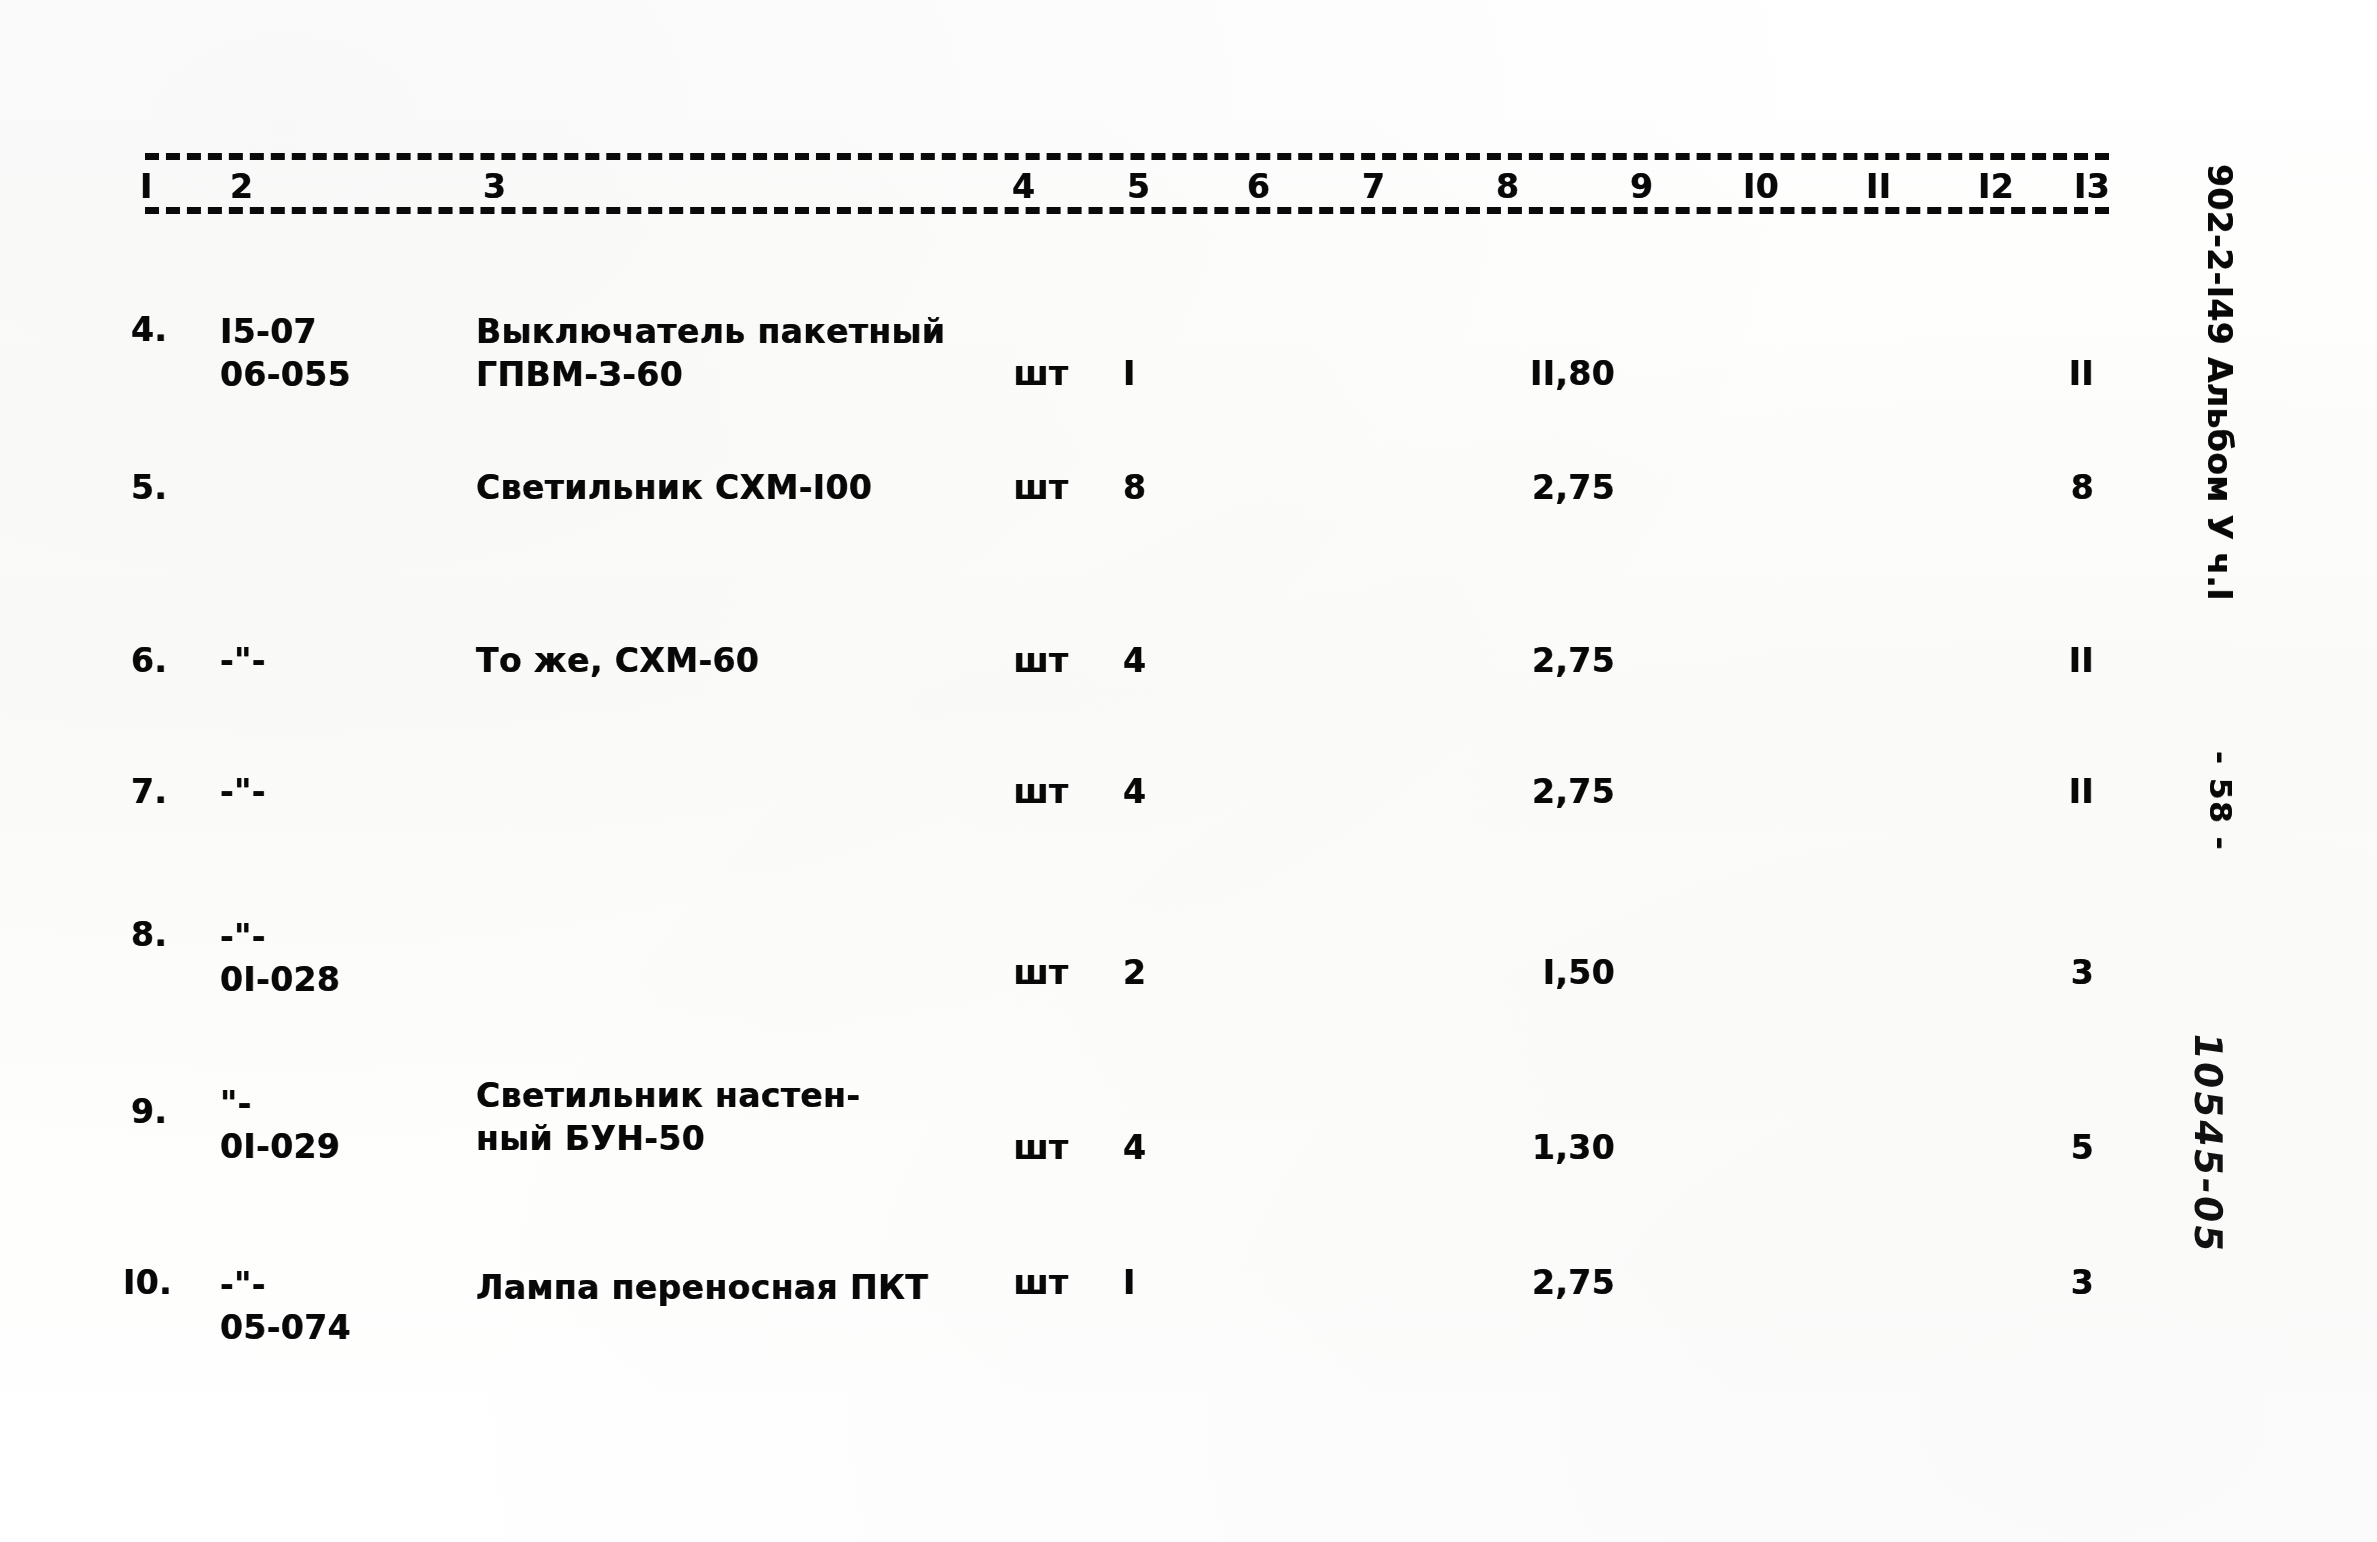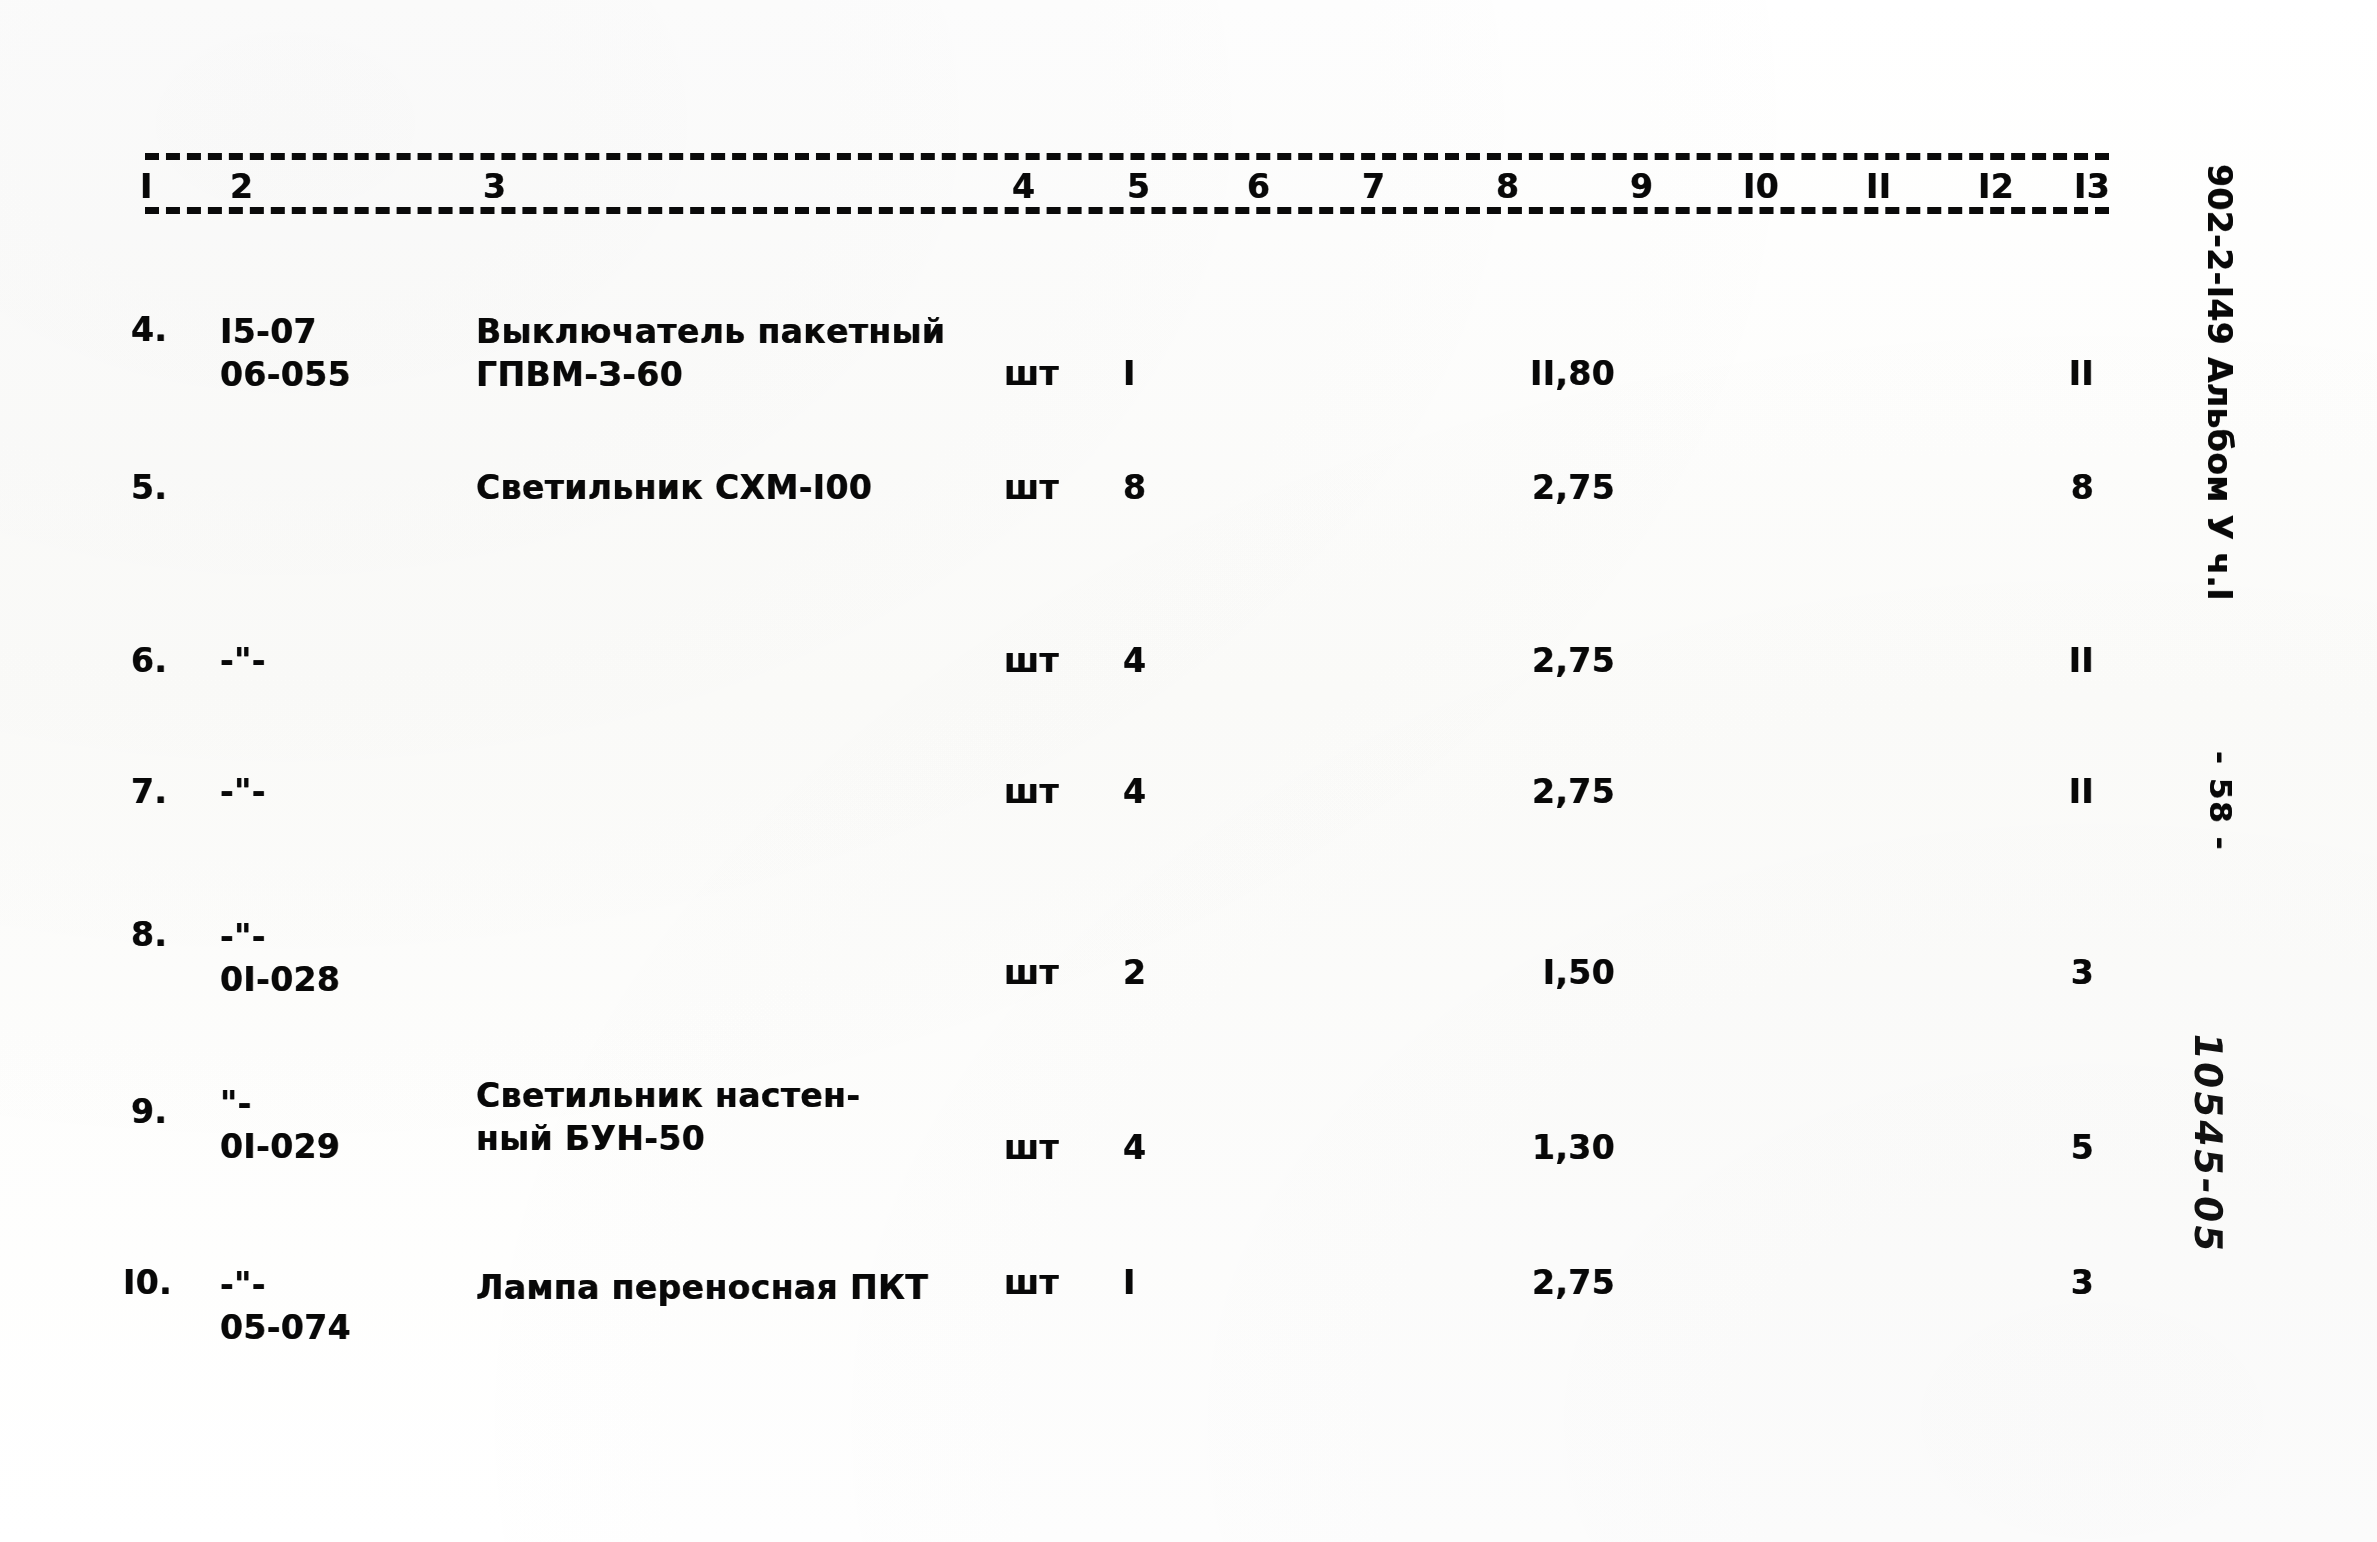--- a/index.html
+++ b/index.html
@@ -68,21 +68,21 @@
     position: absolute;
     font-size: 33px;
     line-height: 39px;
     top: 0;
   }
   .cell.two-line { line-height: 43px; }
 
   .c-num   { left: 131px;  width: 90px; text-align: left; }
   .c-code  { left: 220px;  width: 238px; text-align: left; }
   .c-desc  { left: 476px;  width: 575px; text-align: left; }
-  .c-unit  { left: 1004px; width: 74px;  text-align: left; }
+  .c-unit  { left: 1004px; width: 74px;  text-align: center; }
   .c-qty   { left: 1123px; width: 49px;  text-align: left; }
   .c-price { left: 1484px; width: 131px; text-align: right; }
   .c-last  { left: 2028px; width: 66px;  text-align: right; }
 
   
   .vert {
     position: absolute;
     transform-origin: 0 0;
     transform: rotate(90deg);
     white-space: nowrap;
@@ -152,20 +152,21 @@
     <div class="tw cell c-desc ink-a">Светильник СХМ-I00</div>
     <div class="tw cell c-unit ink-a">шт</div>
     <div class="tw cell c-qty  ink-a">8</div>
     <div class="tw cell c-price ink-a">2,75</div>
     <div class="tw cell c-last ink-a">8</div>
   </div>
 
   <div class="row" style="top:641px">
     <div class="tw cell c-num  ink-a">6.</div>
     <div class="tw cell c-code ink-a">-"-</div>
+    <div class="tw cell c-desc ink-a">То же, СХМ-60</div>
     <div class="tw cell c-unit ink-a">шт</div>
     <div class="tw cell c-qty  ink-a">4</div>
     <div class="tw cell c-price ink-a">2,75</div>
     <div class="tw cell c-last ink-a">II</div>
   </div>
 
   <div class="row" style="top:772px">
     <div class="tw cell c-num  ink-a">7.</div>
     <div class="tw cell c-code ink-a">-"-</div>
     <div class="tw cell c-unit ink-a">шт</div>

